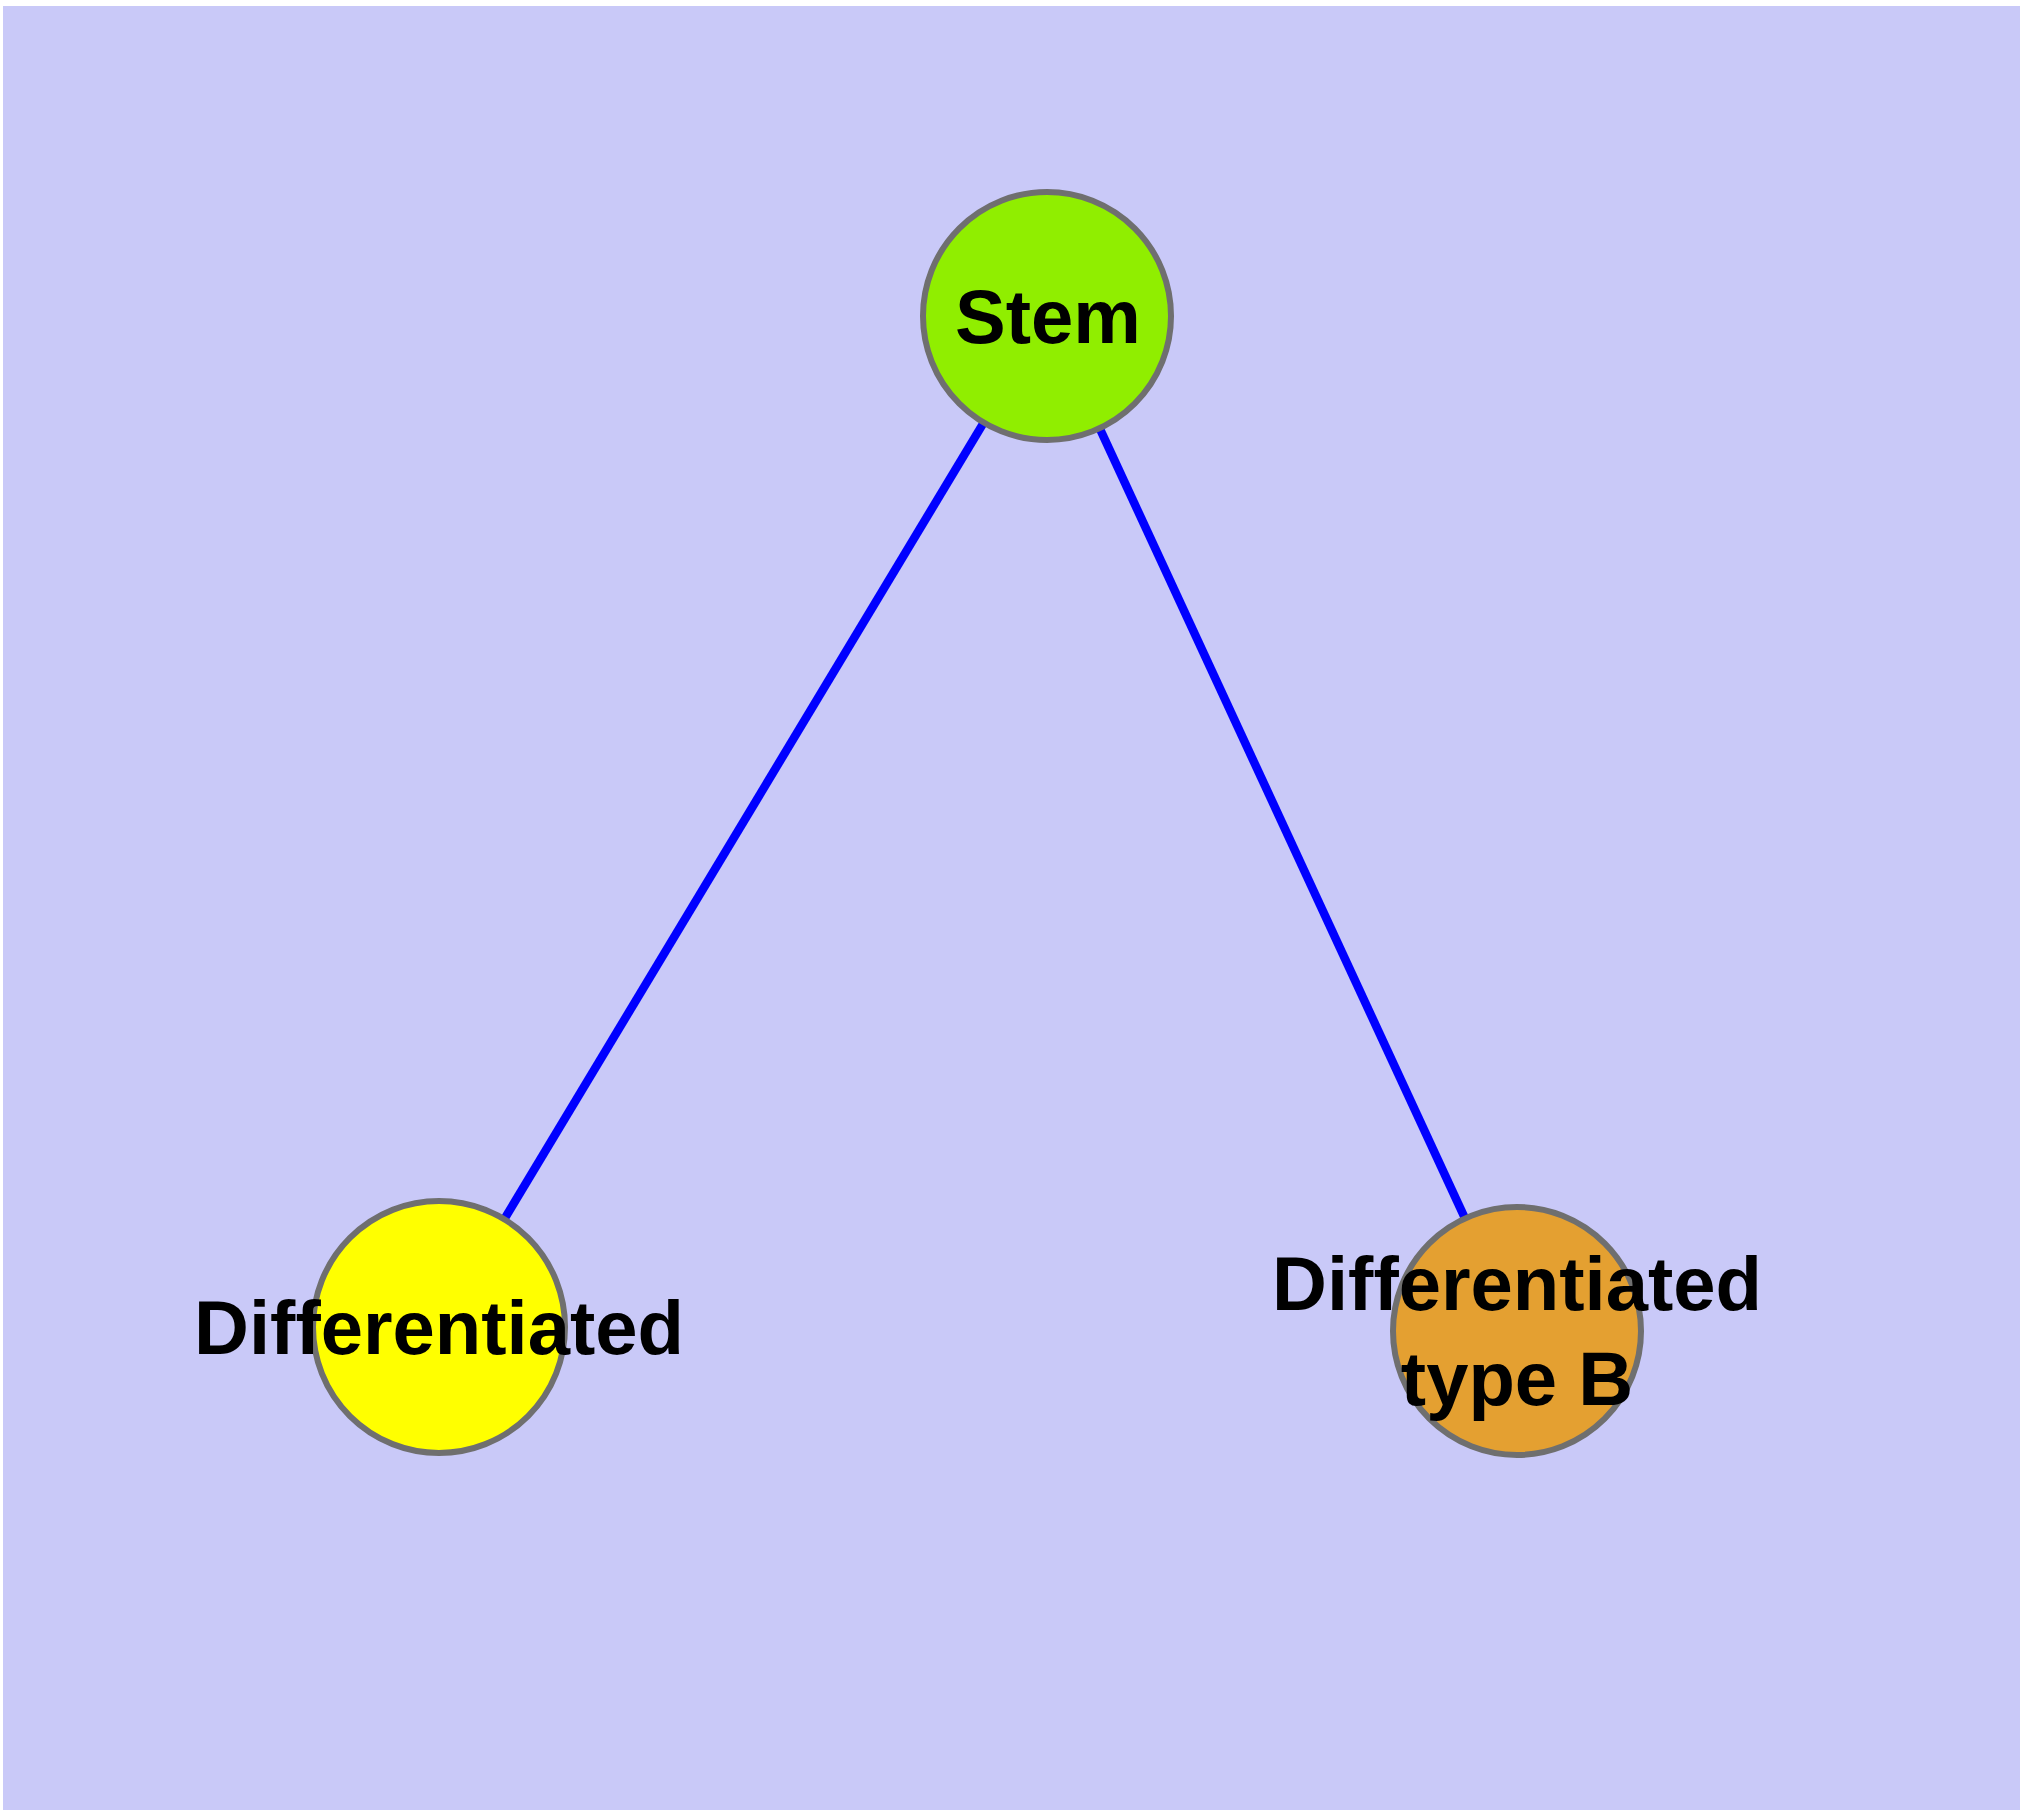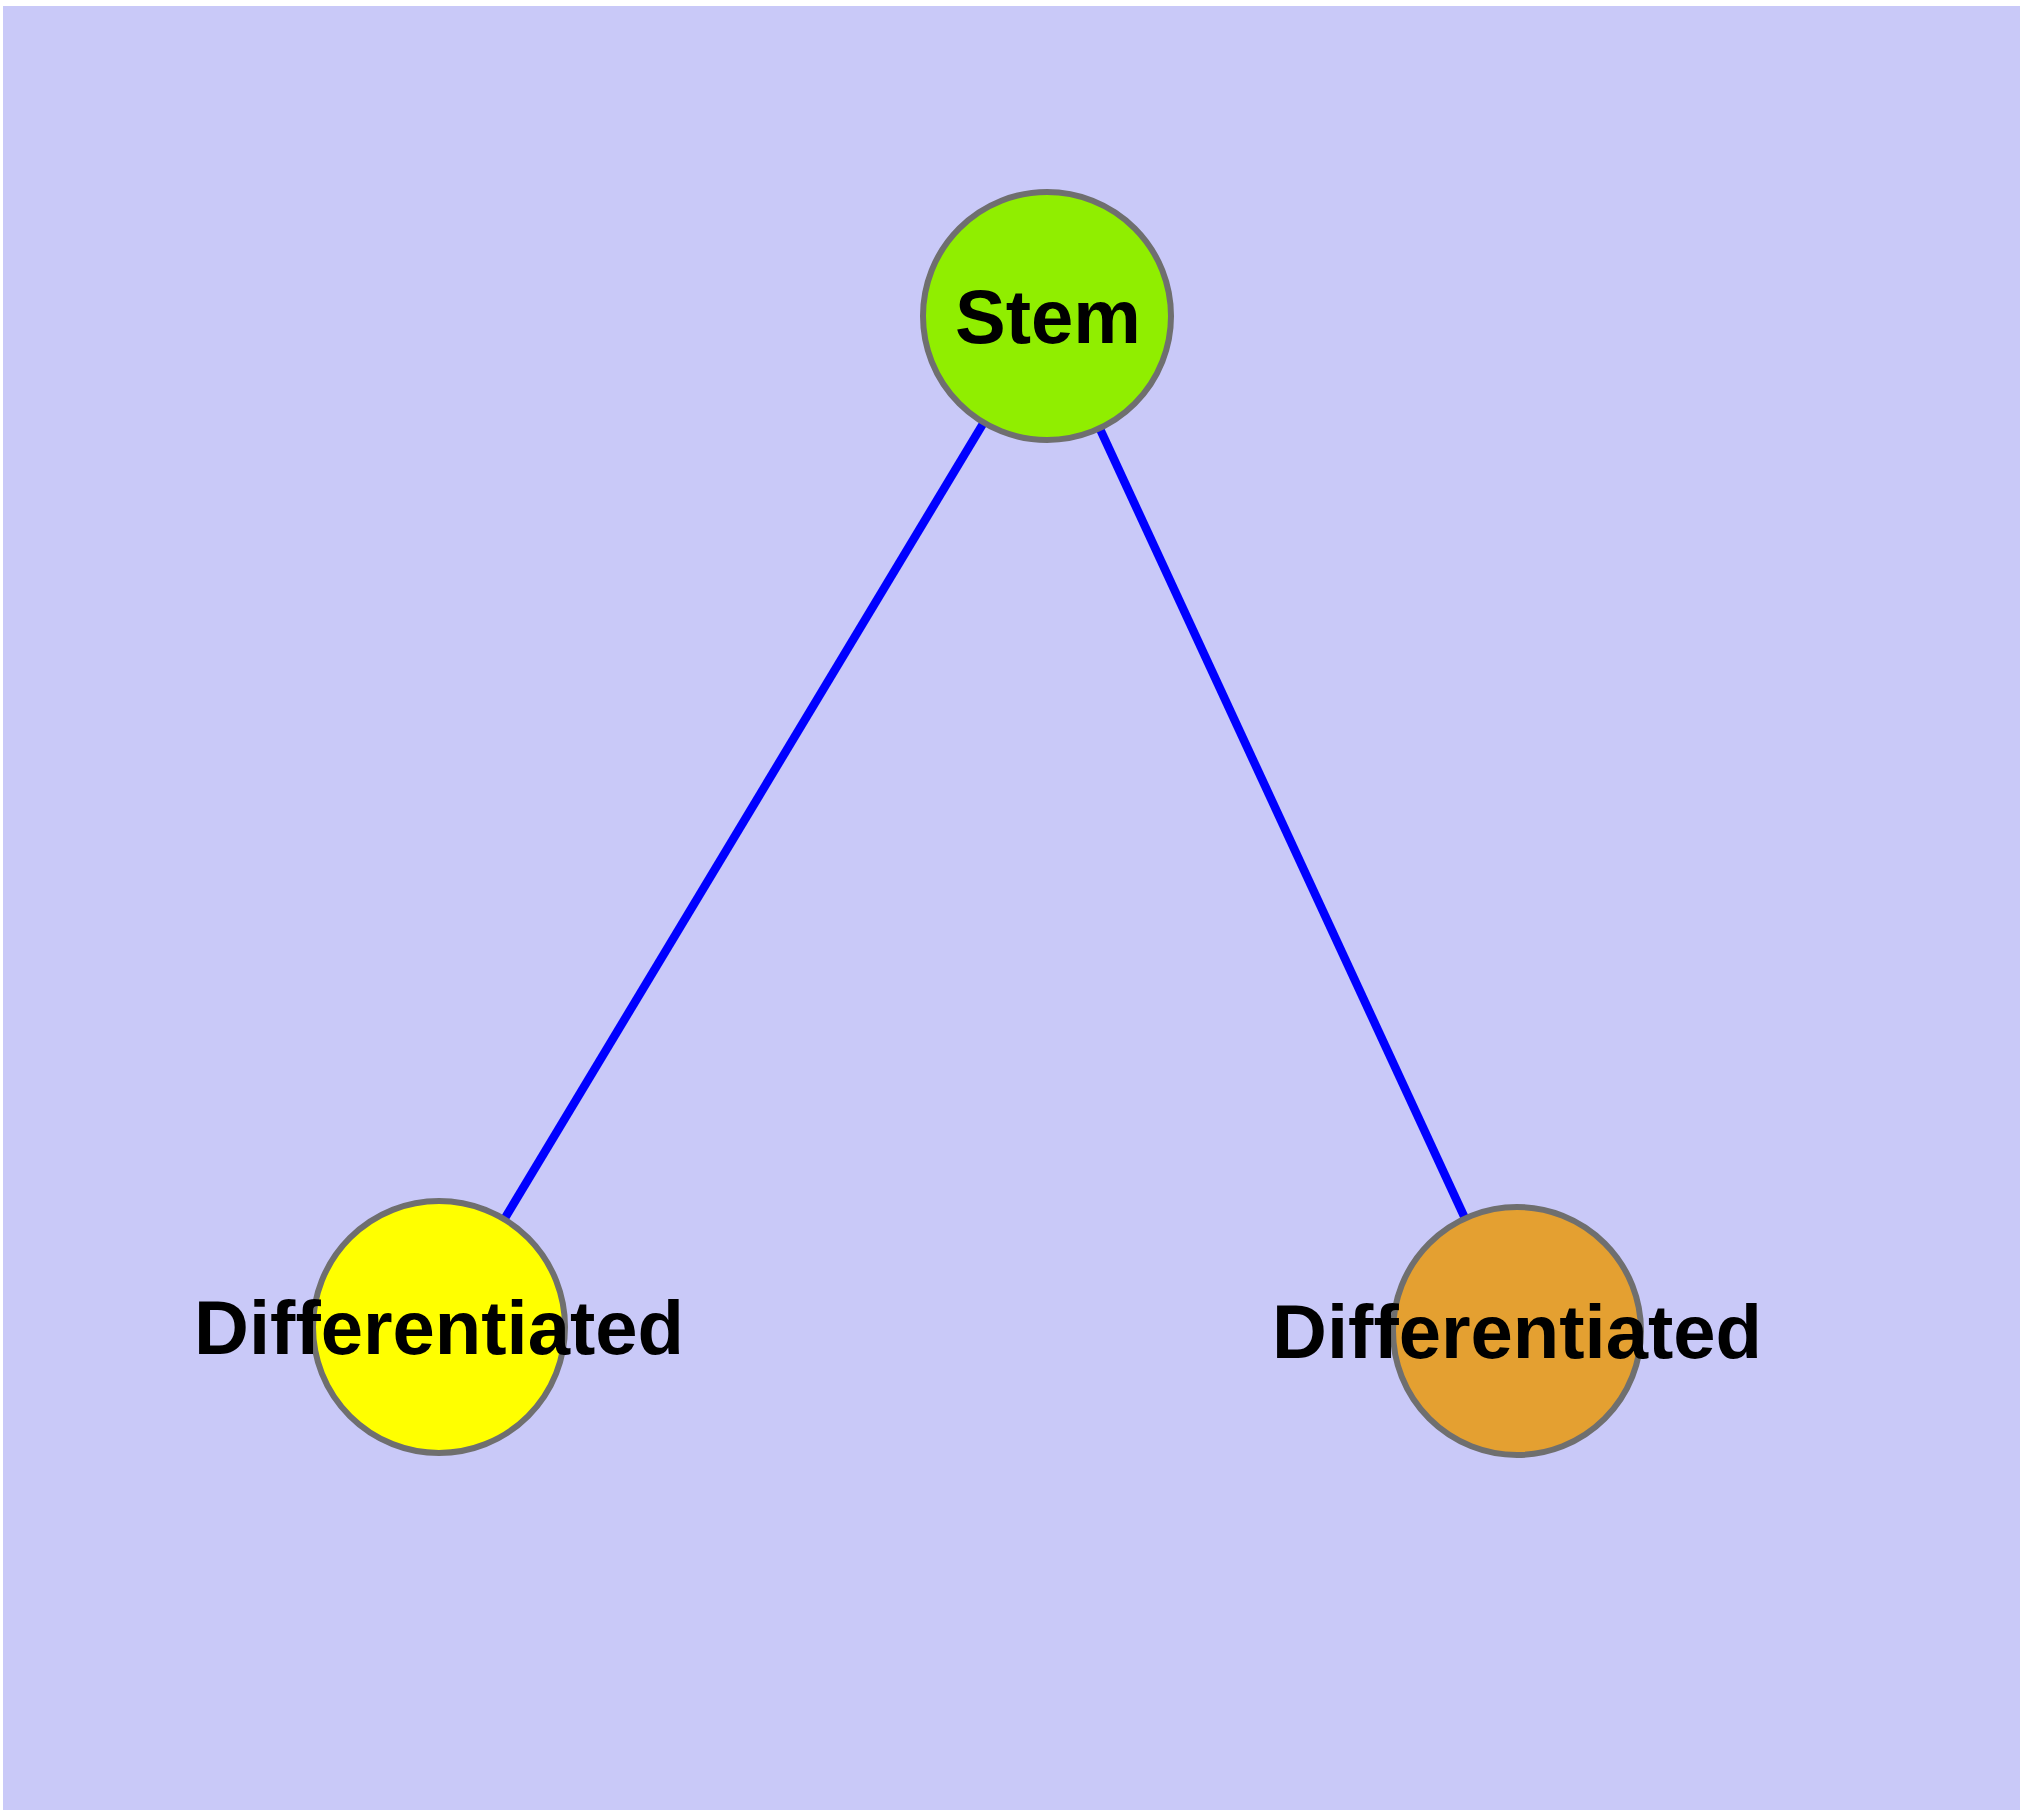--- a/index.html
+++ b/index.html
@@ -61,16 +61,17 @@
       <div class="node-label" style="left: 1048px; top: 316px; color: rgb(0, 0, 0); font-size: 76px; line-height: 95px;">
         <div class="label-line">Stem</div>
       </div>
       <div class="node-circle" style="left: 310px; top: 1198px; width: 258px; height: 258px; background: rgb(255, 255, 0); border-color: rgb(111, 111, 111); border-width: 6px;"></div>
       <div class="node-label" style="left: 439px; top: 1327px; color: rgb(0, 0, 0); font-size: 76px; line-height: 95px;">
         <div class="label-line">Differentiated</div>
       </div>
       <div class="node-circle" style="left: 1390px; top: 1204px; width: 254px; height: 254px; background: rgb(228, 160, 49); border-color: rgb(111, 111, 111); border-width: 6px;"></div>
       <div class="node-label" style="left: 1517px; top: 1331px; color: rgb(0, 0, 0); font-size: 76px; line-height: 95px;">
         <div class="label-line">Differentiated</div>
+        <div class="label-line">type B</div>
       </div>
     </div>
 </div>
 
 
 </body></html>

